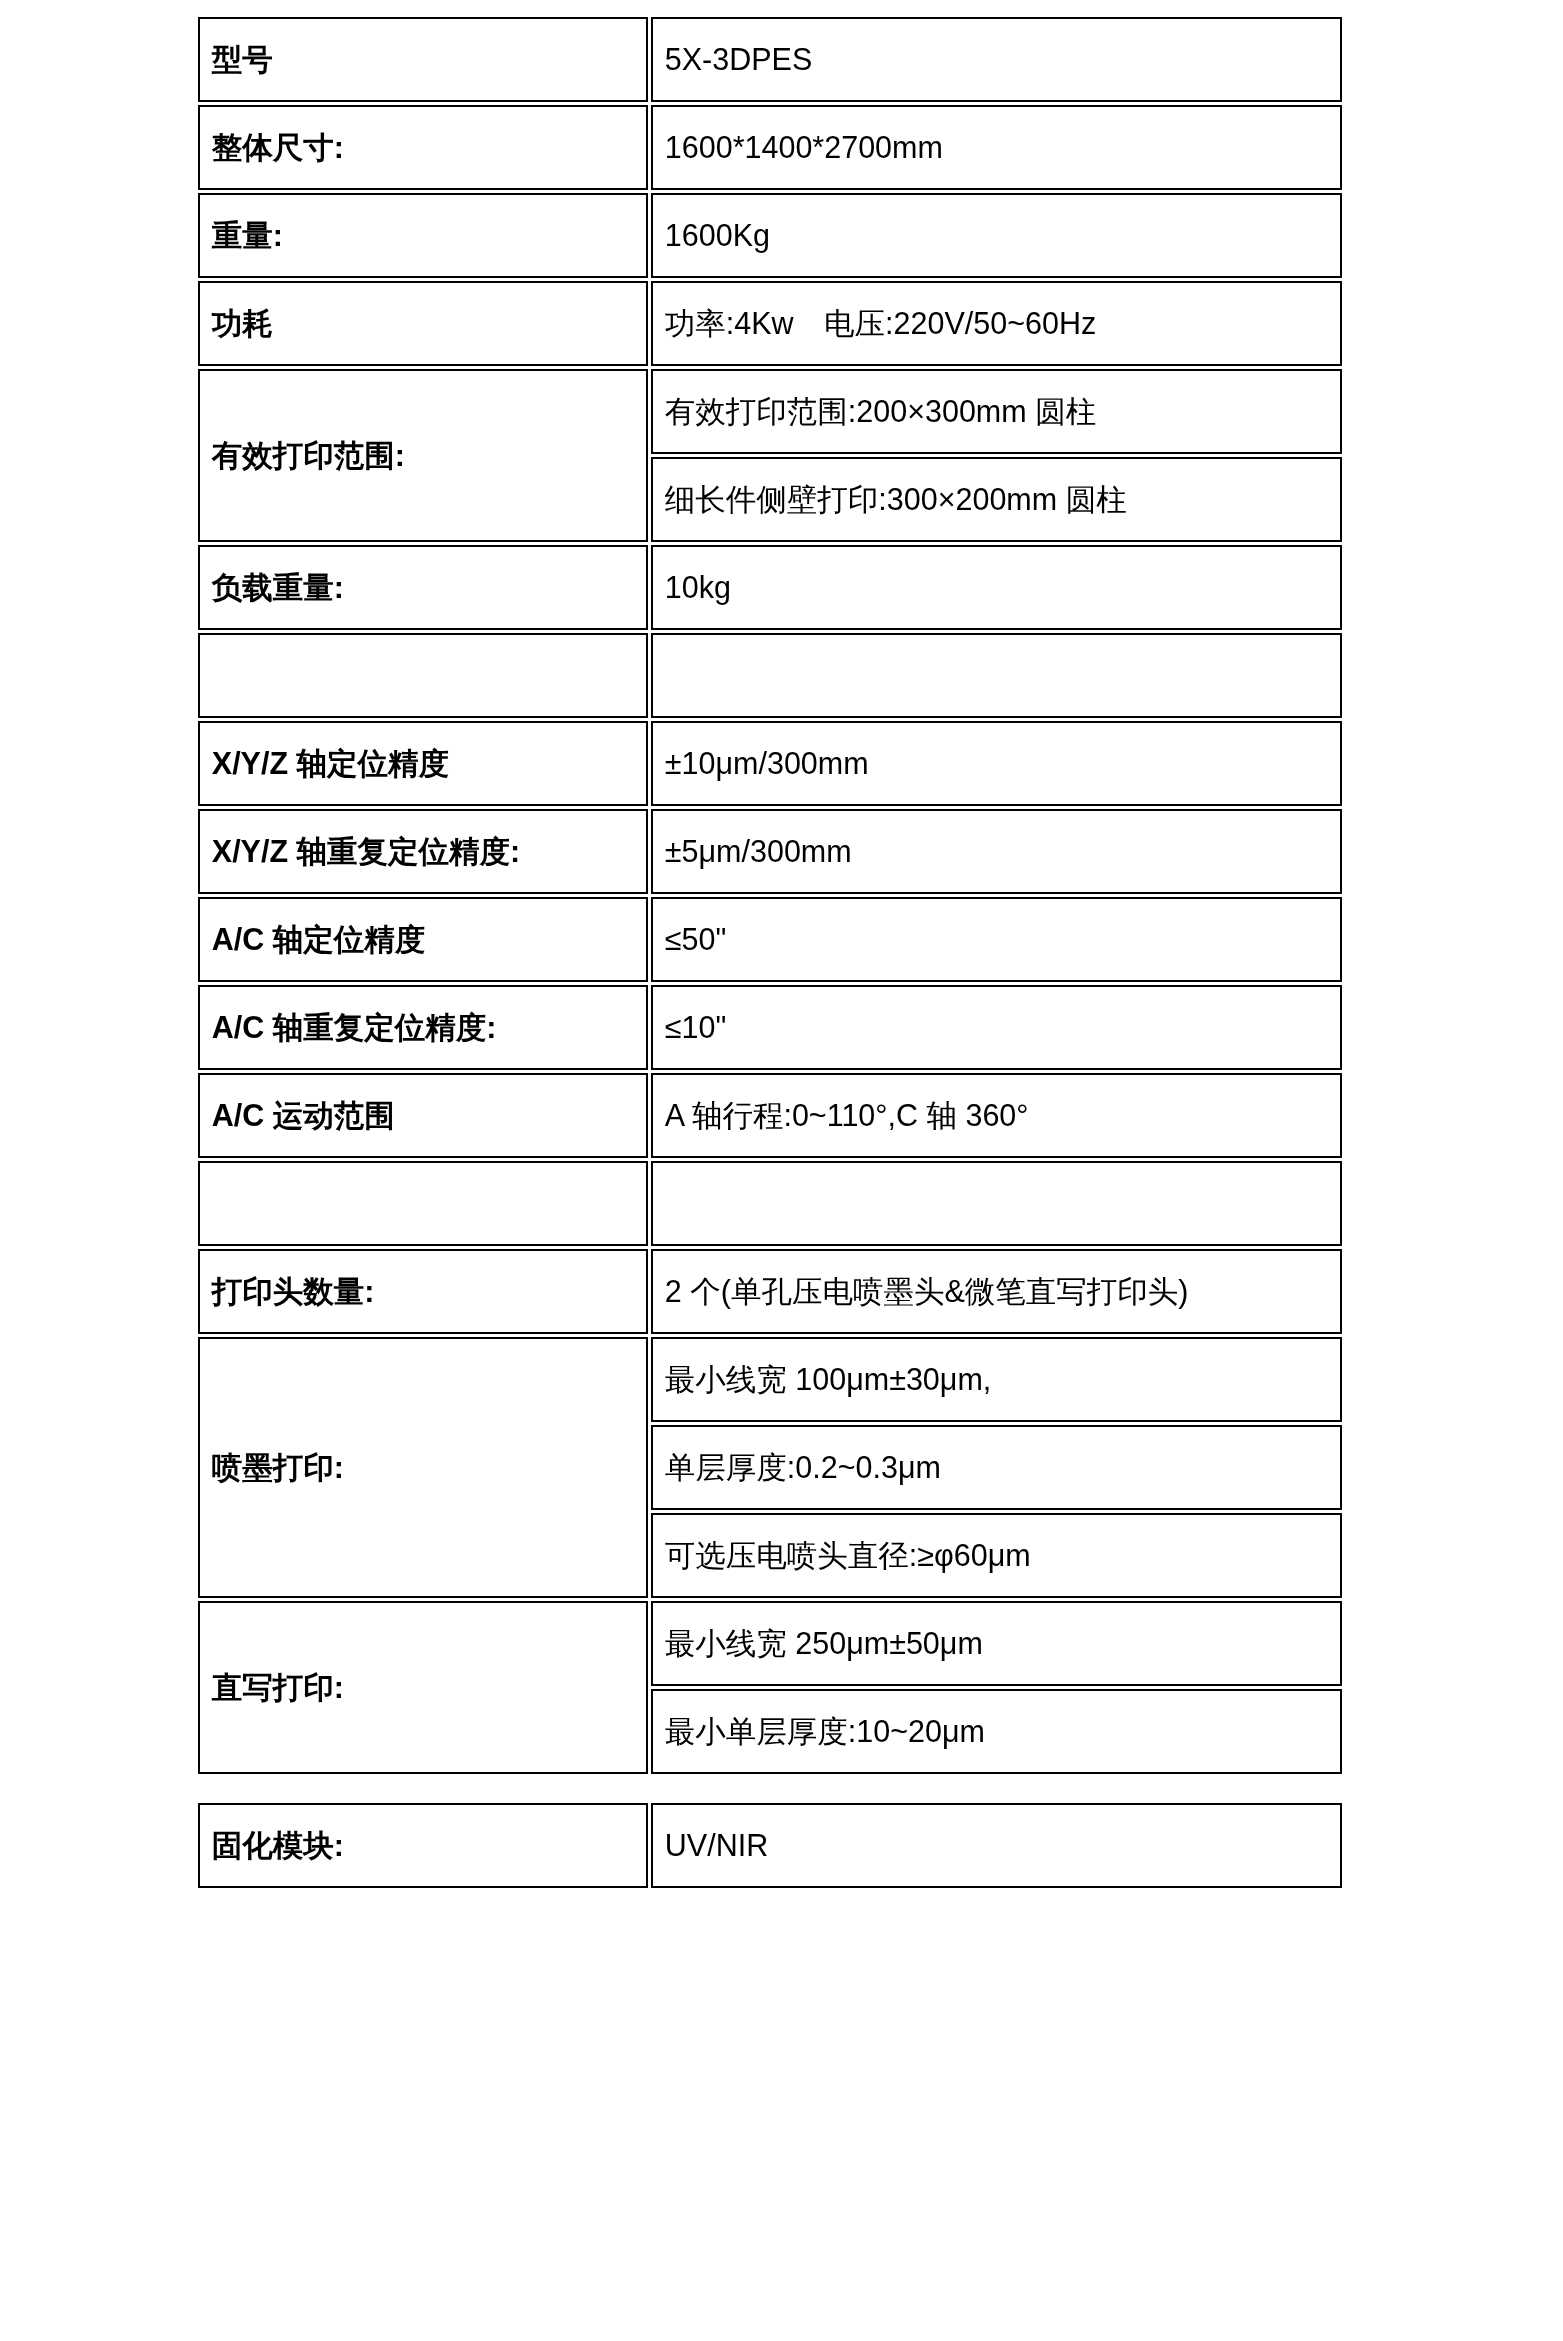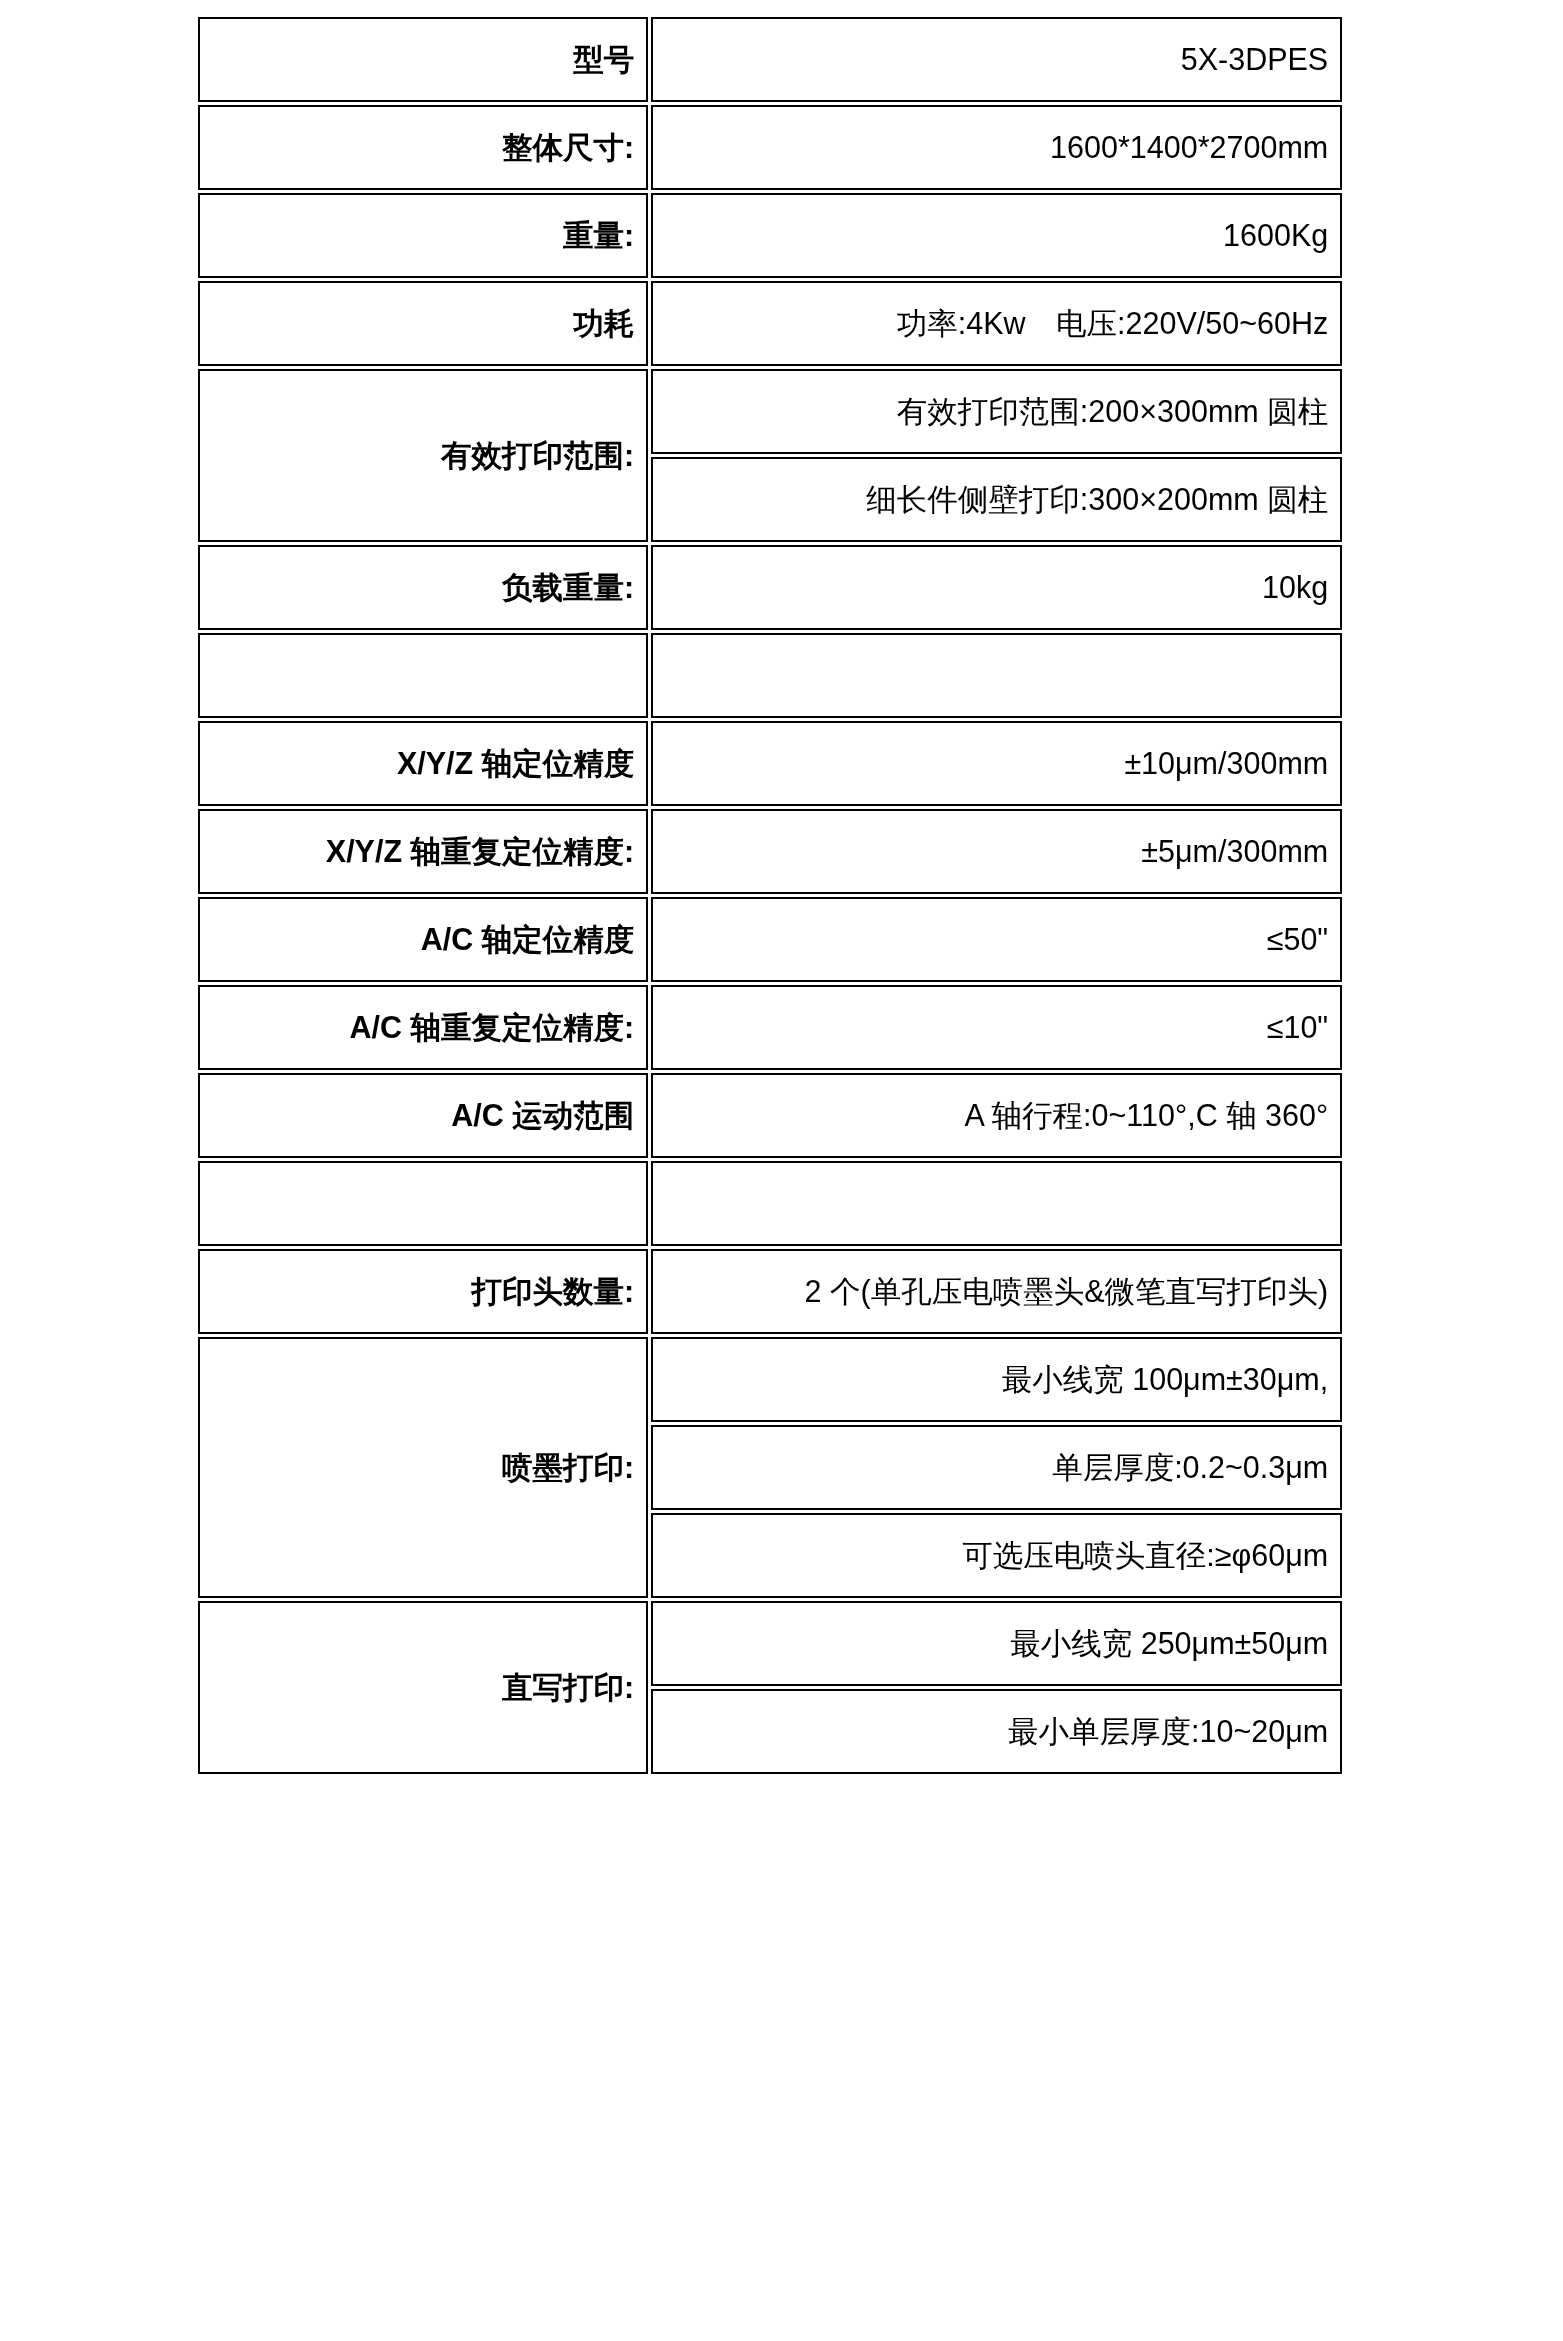--- a/index.html
+++ b/index.html
@@ -20,21 +20,21 @@
     border-spacing: 3px;
     table-layout: fixed;
   }
   #table1 { top: 13.8px; }
   #table2 { top: 1800px; }
   col.c1 { width: 450px; }
   table.spec td {
     border: 2px solid #000000;
     background: #ffffff;
     height: 85px;
-    text-align: right;
+    text-align: left;
     vertical-align: middle;
     font-size: 30.5px;
     line-height: 1.25;
     padding: 2px 11.8px;
     overflow: hidden;
   }
   table.spec td.lbl { font-weight: 700; }
   table.spec td.val { font-weight: 400; }
 </style>
 </head>
@@ -124,15 +124,19 @@
     </tr>
   </tbody>
 </table>
 
 <table class="spec" id="table2">
   <colgroup>
       <col class="c1">
       <col class="c2">
     </colgroup>
   <tbody>
+    <tr>
+      <td class="lbl">固化模块:</td>
+      <td class="val">UV/NIR</td>
+    </tr>
   </tbody>
 </table>
 
 
 </body></html>

